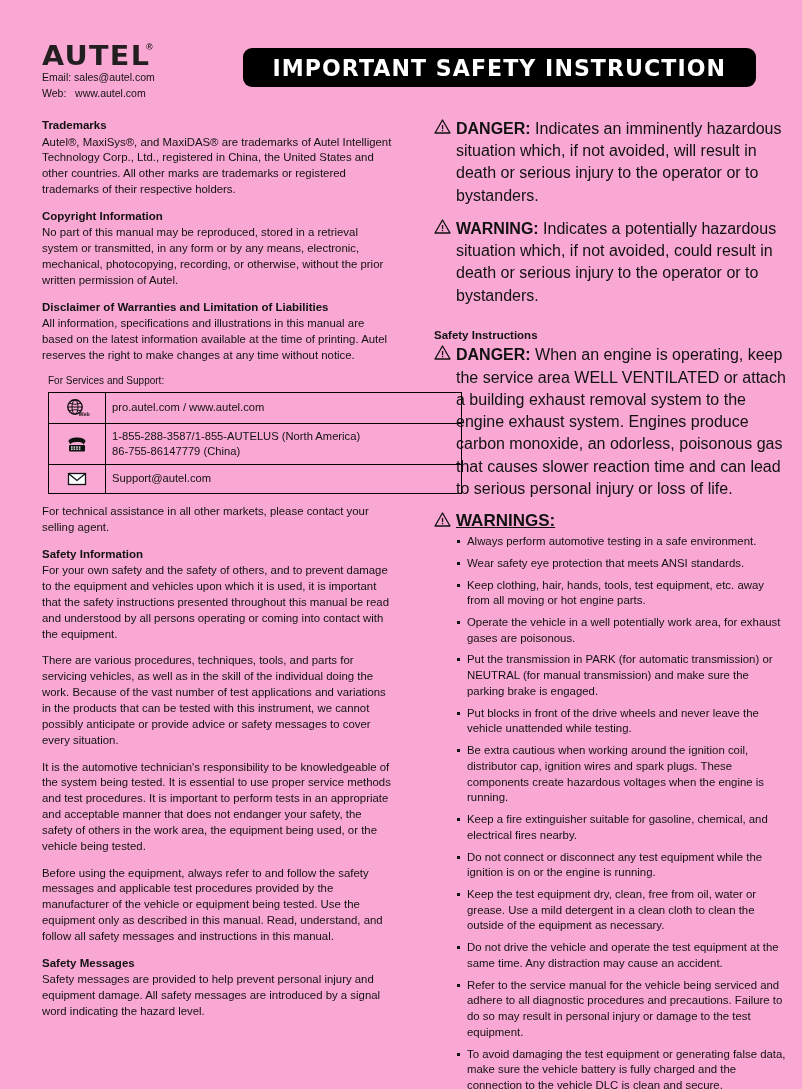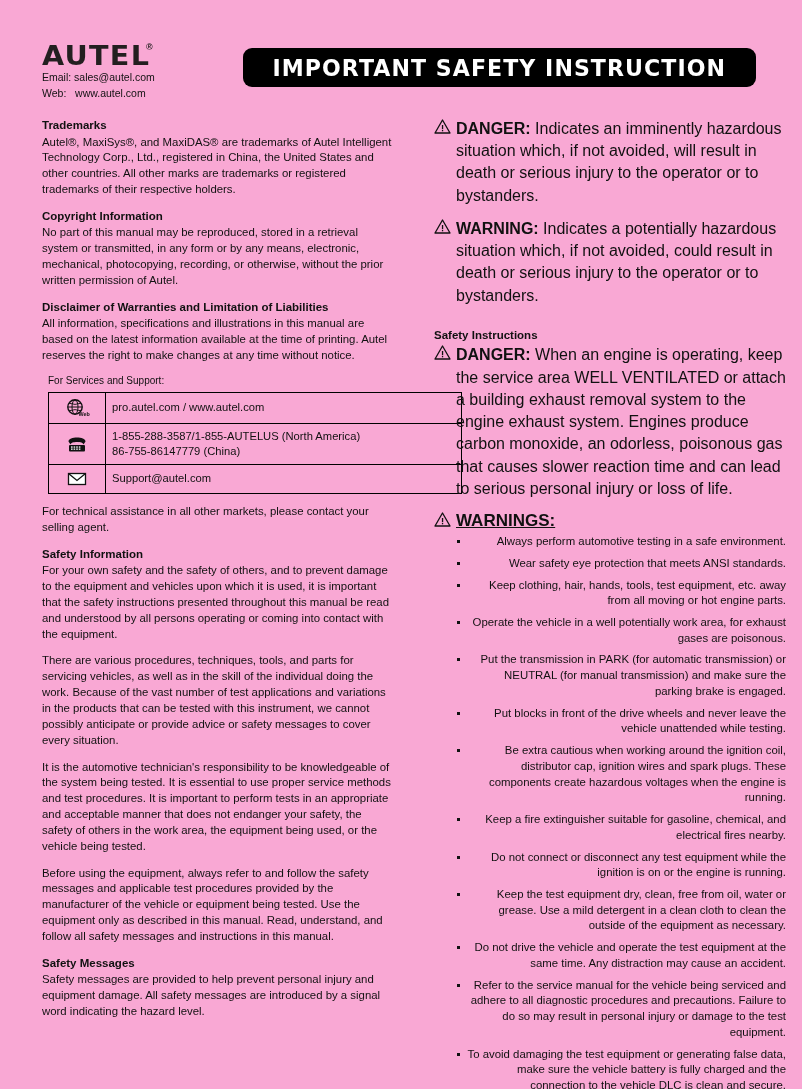--- a/index.html
+++ b/index.html
@@ -182,21 +182,20 @@
     list-style: none;
     margin: 0;
     padding: 0 0 0 23px;
   }
   ul.bullets li {
     font-size: 11.4px;
     line-height: 1.38;
     margin-bottom: 6px;
     position: relative;
     padding-left: 10px;
-    text-align: right;
   }
   ul.bullets li::before {
     content: "";
     position: absolute;
     left: 0;
     top: 6px;
     width: 3px;
     height: 3px;
     background: #111;
   }

